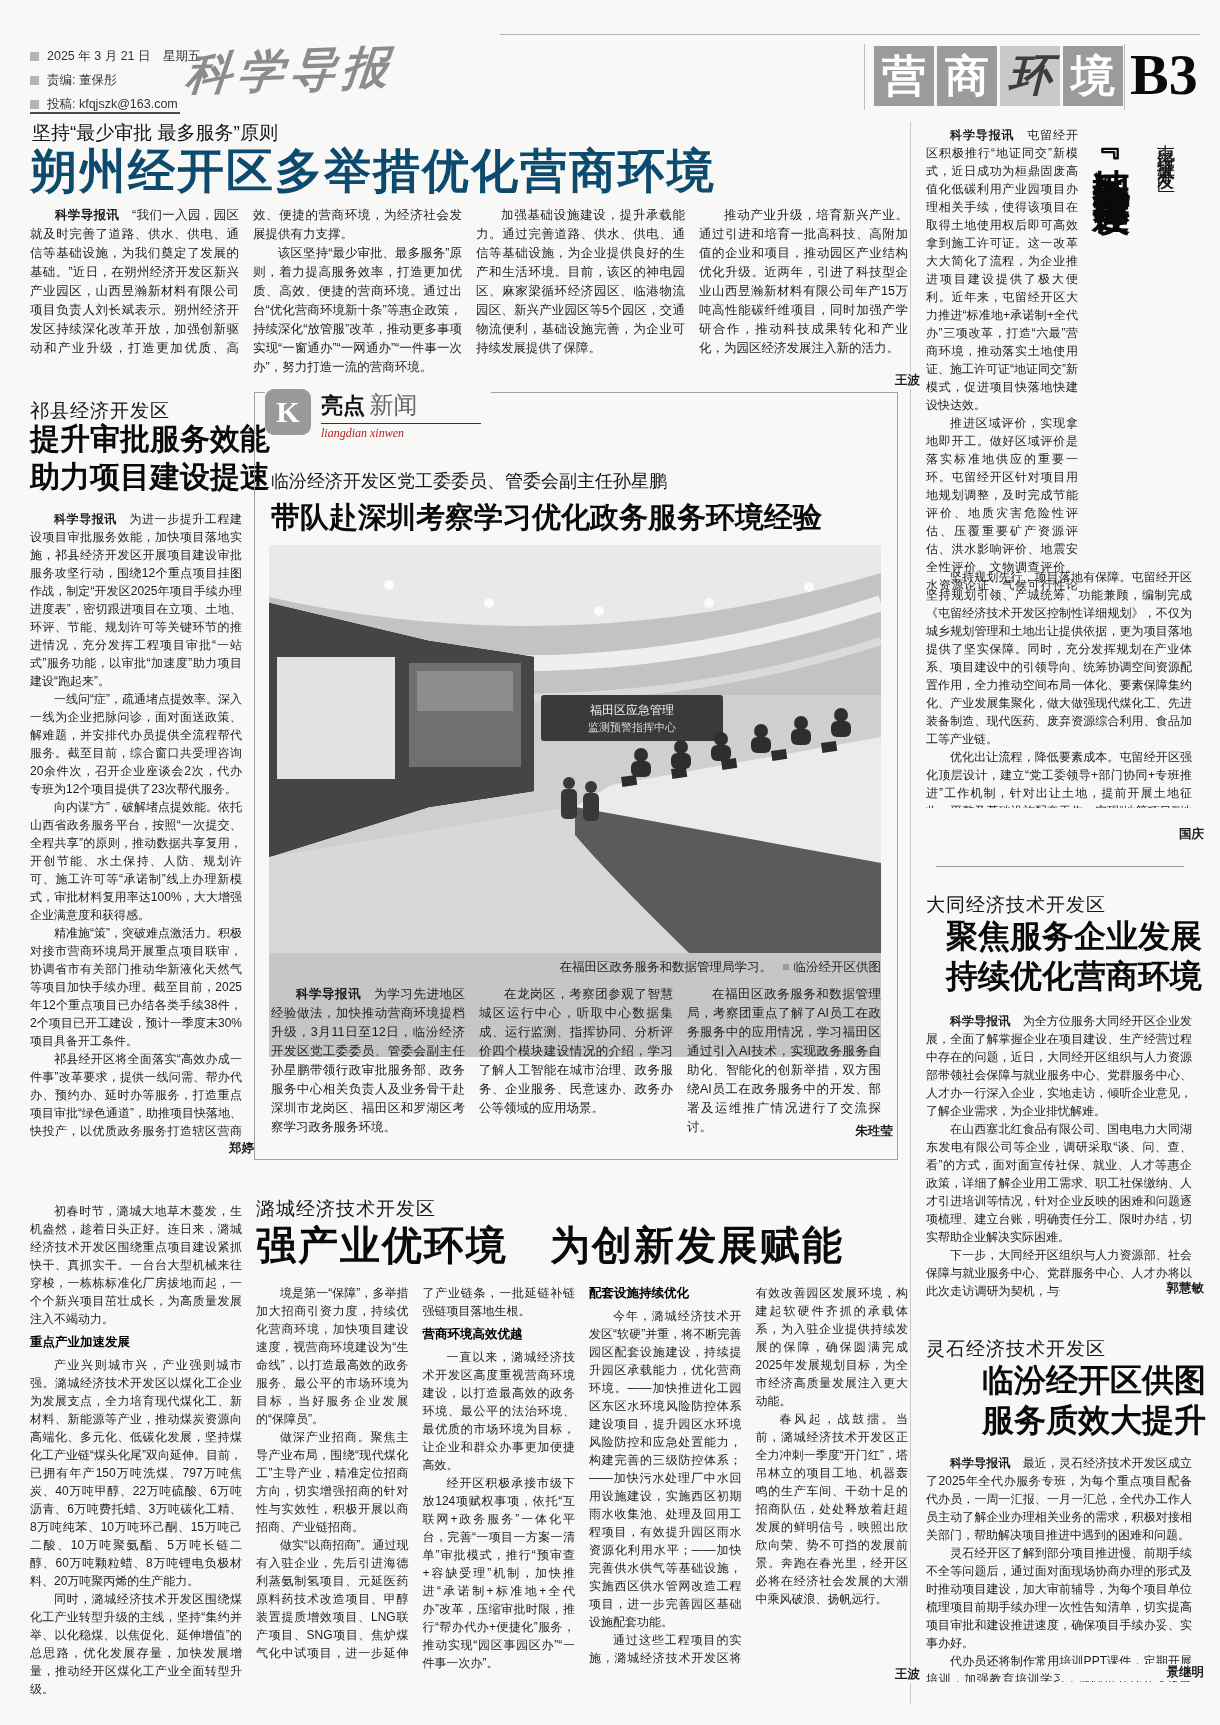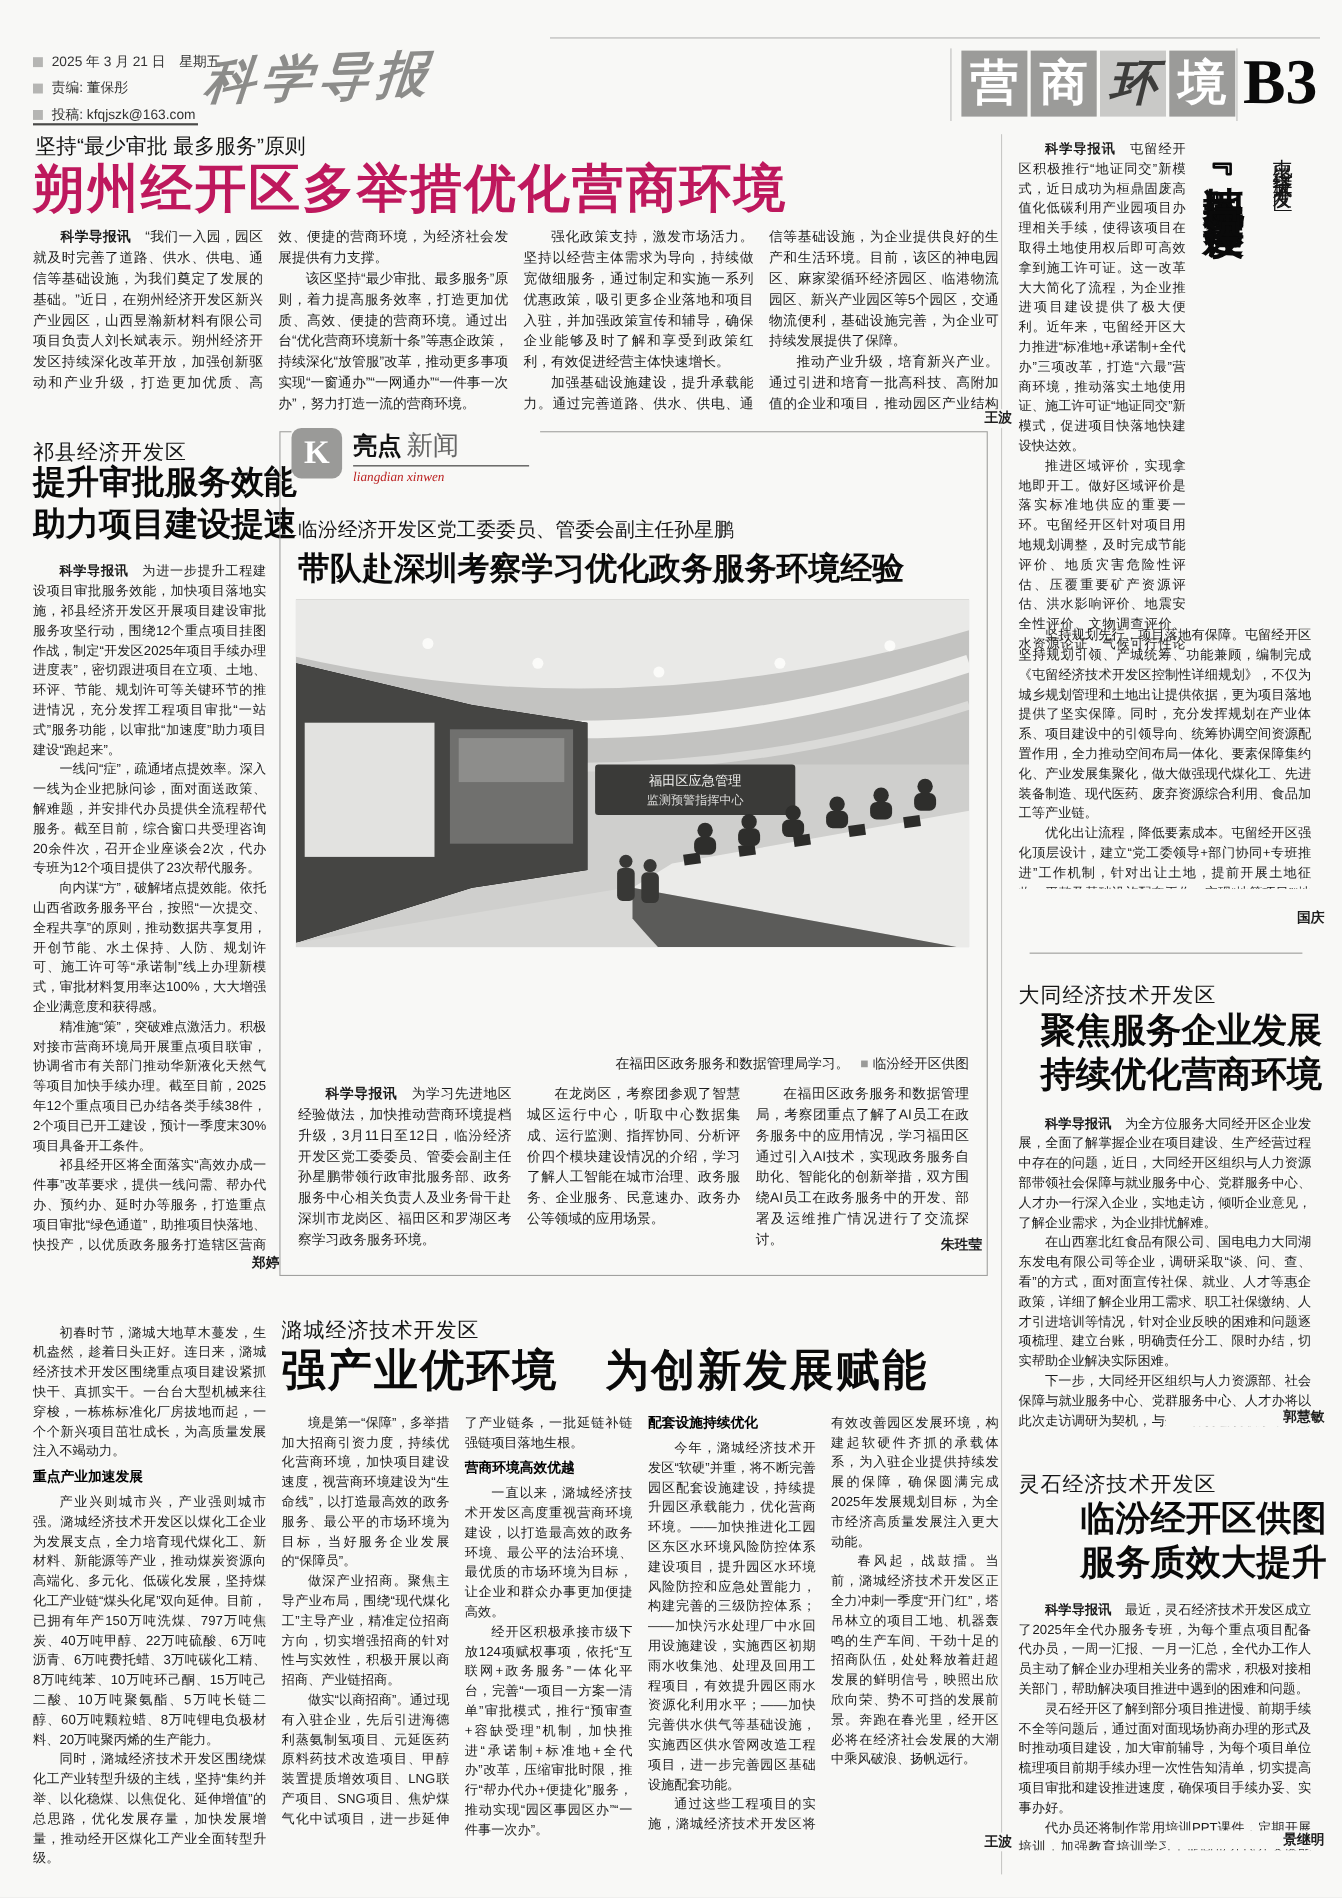--- a/index.html
+++ b/index.html
@@ -16,21 +16,21 @@
             font-size:46px;color:#8c8c8a;letter-spacing:6px;transform:skewX(-7deg) rotate(-2deg);}
   .banner{display:flex;gap:3px;}
   .bchar{width:60px;height:60px;background:#9b9b99;color:#fff;font-weight:900;font-size:44px;
          line-height:60px;text-align:center;}
   .bchar.light{background:#c9c9c7;color:#3d3d3b;font-family:"Liberation Serif",serif;font-style:italic;}
   .pageno{font-family:"Liberation Serif",serif;font-weight:900;font-size:58px;color:#0a0a0a;line-height:1;}
   .vline{width:1px;background:#bdbdbb;}
   .hline{height:1px;background:#9c9c9a;}
   
   .kicker{font-size:19px;color:#141414;}
-  .h-main{font-size:47px;font-weight:900;color:#be185d;letter-spacing:2px;white-space:nowrap;}
+  .h-main{font-size:47px;font-weight:900;color:#0c4a6e;letter-spacing:2px;white-space:nowrap;}
   .h-sans{font-weight:900;color:#0a0a0a;line-height:1.25;}
   .h-serif{font-family:"Liberation Serif",serif;font-weight:900;color:#0a0a0a;letter-spacing:2px;white-space:nowrap;text-align:right;}
   .section-label{font-size:19px;color:#161616;letter-spacing:1px;}
   .body-txt{font-size:12px;line-height:18px;text-align:justify;overflow:hidden;}
   .body-txt .para{margin:0;text-indent:2em;}
   .body-txt .subhead{margin:5px 0;font-weight:bold;text-indent:0;font-size:12.5px;color:#000;}
   .cols3{column-count:3;column-gap:14px;}
   .cols4{column-count:4;column-gap:14px;}
   .byline{position:absolute;font-weight:bold;font-size:12.5px;text-align:right;
           background:var(--paper);padding-left:12px;}
@@ -86,21 +86,20 @@
   <div class="abs pageno" style="left:1130px;top:46px;">B3</div>
 
   <div class="abs vline" style="left:910px;top:122px;height:1582px;background:#c8c8c6;"></div>
 
   <section>
     <div class="abs kicker" style="left:32px;top:120px;">坚持“最少审批 最多服务”原则</div>
     <div class="abs h-main" style="left:30px;top:140px;">朔州经开区多举措优化营商环境</div>
     <div class="abs body-txt cols4" style="left:30px;top:206px;width:878px;height:184px;font-size:12.5px;line-height:19px;">
         <p class="para"><b>科学导报讯</b>　“我们一入园，园区就及时完善了道路、供水、供电、通信等基础设施，为我们奠定了发展的基础。”近日，在朔州经济开发区新兴产业园区，山西昱瀚新材料有限公司项目负责人刘长斌表示。朔州经济开发区持续深化改革开放，加强创新驱动和产业升级，打造更加优质、高效、便捷的营商环境，为经济社会发展提供有力支撑。</p>
         <p class="para">该区坚持“最少审批、最多服务”原则，着力提高服务效率，打造更加优质、高效、便捷的营商环境。通过出台“优化营商环境新十条”等惠企政策，持续深化“放管服”改革，推动更多事项实现“一窗通办”“一网通办”“一件事一次办”，努力打造一流的营商环境。</p>
-        <p class="para">强化政策支持，激发市场活力。坚持以经营主体需求为导向，持续做宽做细服务，通过制定和实施一系列优惠政策，吸引更多企业落地和项目入驻，并加强政策宣传和辅导，确保企业能够及时了解和享受到政策红利，有效促进经营主体快速增长。</p>
         <p class="para">加强基础设施建设，提升承载能力。通过完善道路、供水、供电、通信等基础设施，为企业提供良好的生产和生活环境。目前，该区的神电园区、麻家梁循环经济园区、临港物流园区、新兴产业园区等5个园区，交通物流便利，基础设施完善，为企业可持续发展提供了保障。</p>
         <p class="para">推动产业升级，培育新兴产业。通过引进和培育一批高科技、高附加值的企业和项目，推动园区产业结构优化升级。近两年，引进了科技型企业山西昱瀚新材料有限公司年产15万吨高性能碳纤维项目，同时加强产学研合作，推动科技成果转化和产业化，为园区经济发展注入新的活力。</p>
       </div>
     <div class="byline" style="left:762px;top:372px;width:146px;">王波</div>
   </section>
 
   <section>
     <div class="abs section-label" style="left:30px;top:398px;">祁县经济开发区</div>
     <div class="abs h-sans" style="left:30px;top:420px;font-size:30px;">
       <div>提升审批服务效能</div>
@@ -122,21 +121,21 @@
       <div>
         <span class="brand-bold">亮点</span>
         <span class="brand-script">新闻</span>
         <div class="brand-rule"></div>
         <div class="brand-pinyin">liangdian xinwen</div>
       </div>
     </div>
     <div class="abs kicker" style="left:16px;top:76px;font-size:18px;">临汾经济开发区党工委委员、管委会副主任孙星鹏</div>
     <div class="abs h-sans" style="left:16px;top:106px;font-size:29px;white-space:nowrap;">带队赴深圳考察学习优化政务服务环境经验</div>
 
-    <div class="abs" style="left:14px;top:152px;width:612px;height:316px;background:#c6c6c4;overflow:hidden;">
+    <div class="abs" style="left:14px;top:152px;width:612px;height:512px;background:#c6c6c4;overflow:hidden;">
       <svg width="612" height="408" viewBox="0 0 612 408" preserveAspectRatio="none">
         <rect x="0" y="0" width="612" height="408" fill="#cfcfcd"></rect>
 
         <rect x="0" y="0" width="612" height="150" fill="#c3c3c1"></rect>
         <path d="M0,0 L612,0 L612,28 Q300,120 0,52 Z" fill="#e9e9e7"></path>
         <path d="M20,92 Q310,158 612,58" stroke="#efefed" stroke-width="16" fill="none"></path>
         <path d="M0,128 Q320,190 612,96" stroke="#dadad8" stroke-width="8" fill="none"></path>
         <circle cx="120" cy="40" r="5" fill="#fbfbf9"></circle>
           <circle cx="220" cy="58" r="5" fill="#fbfbf9"></circle>
         <circle cx="330" cy="66" r="5" fill="#fbfbf9"></circle>

